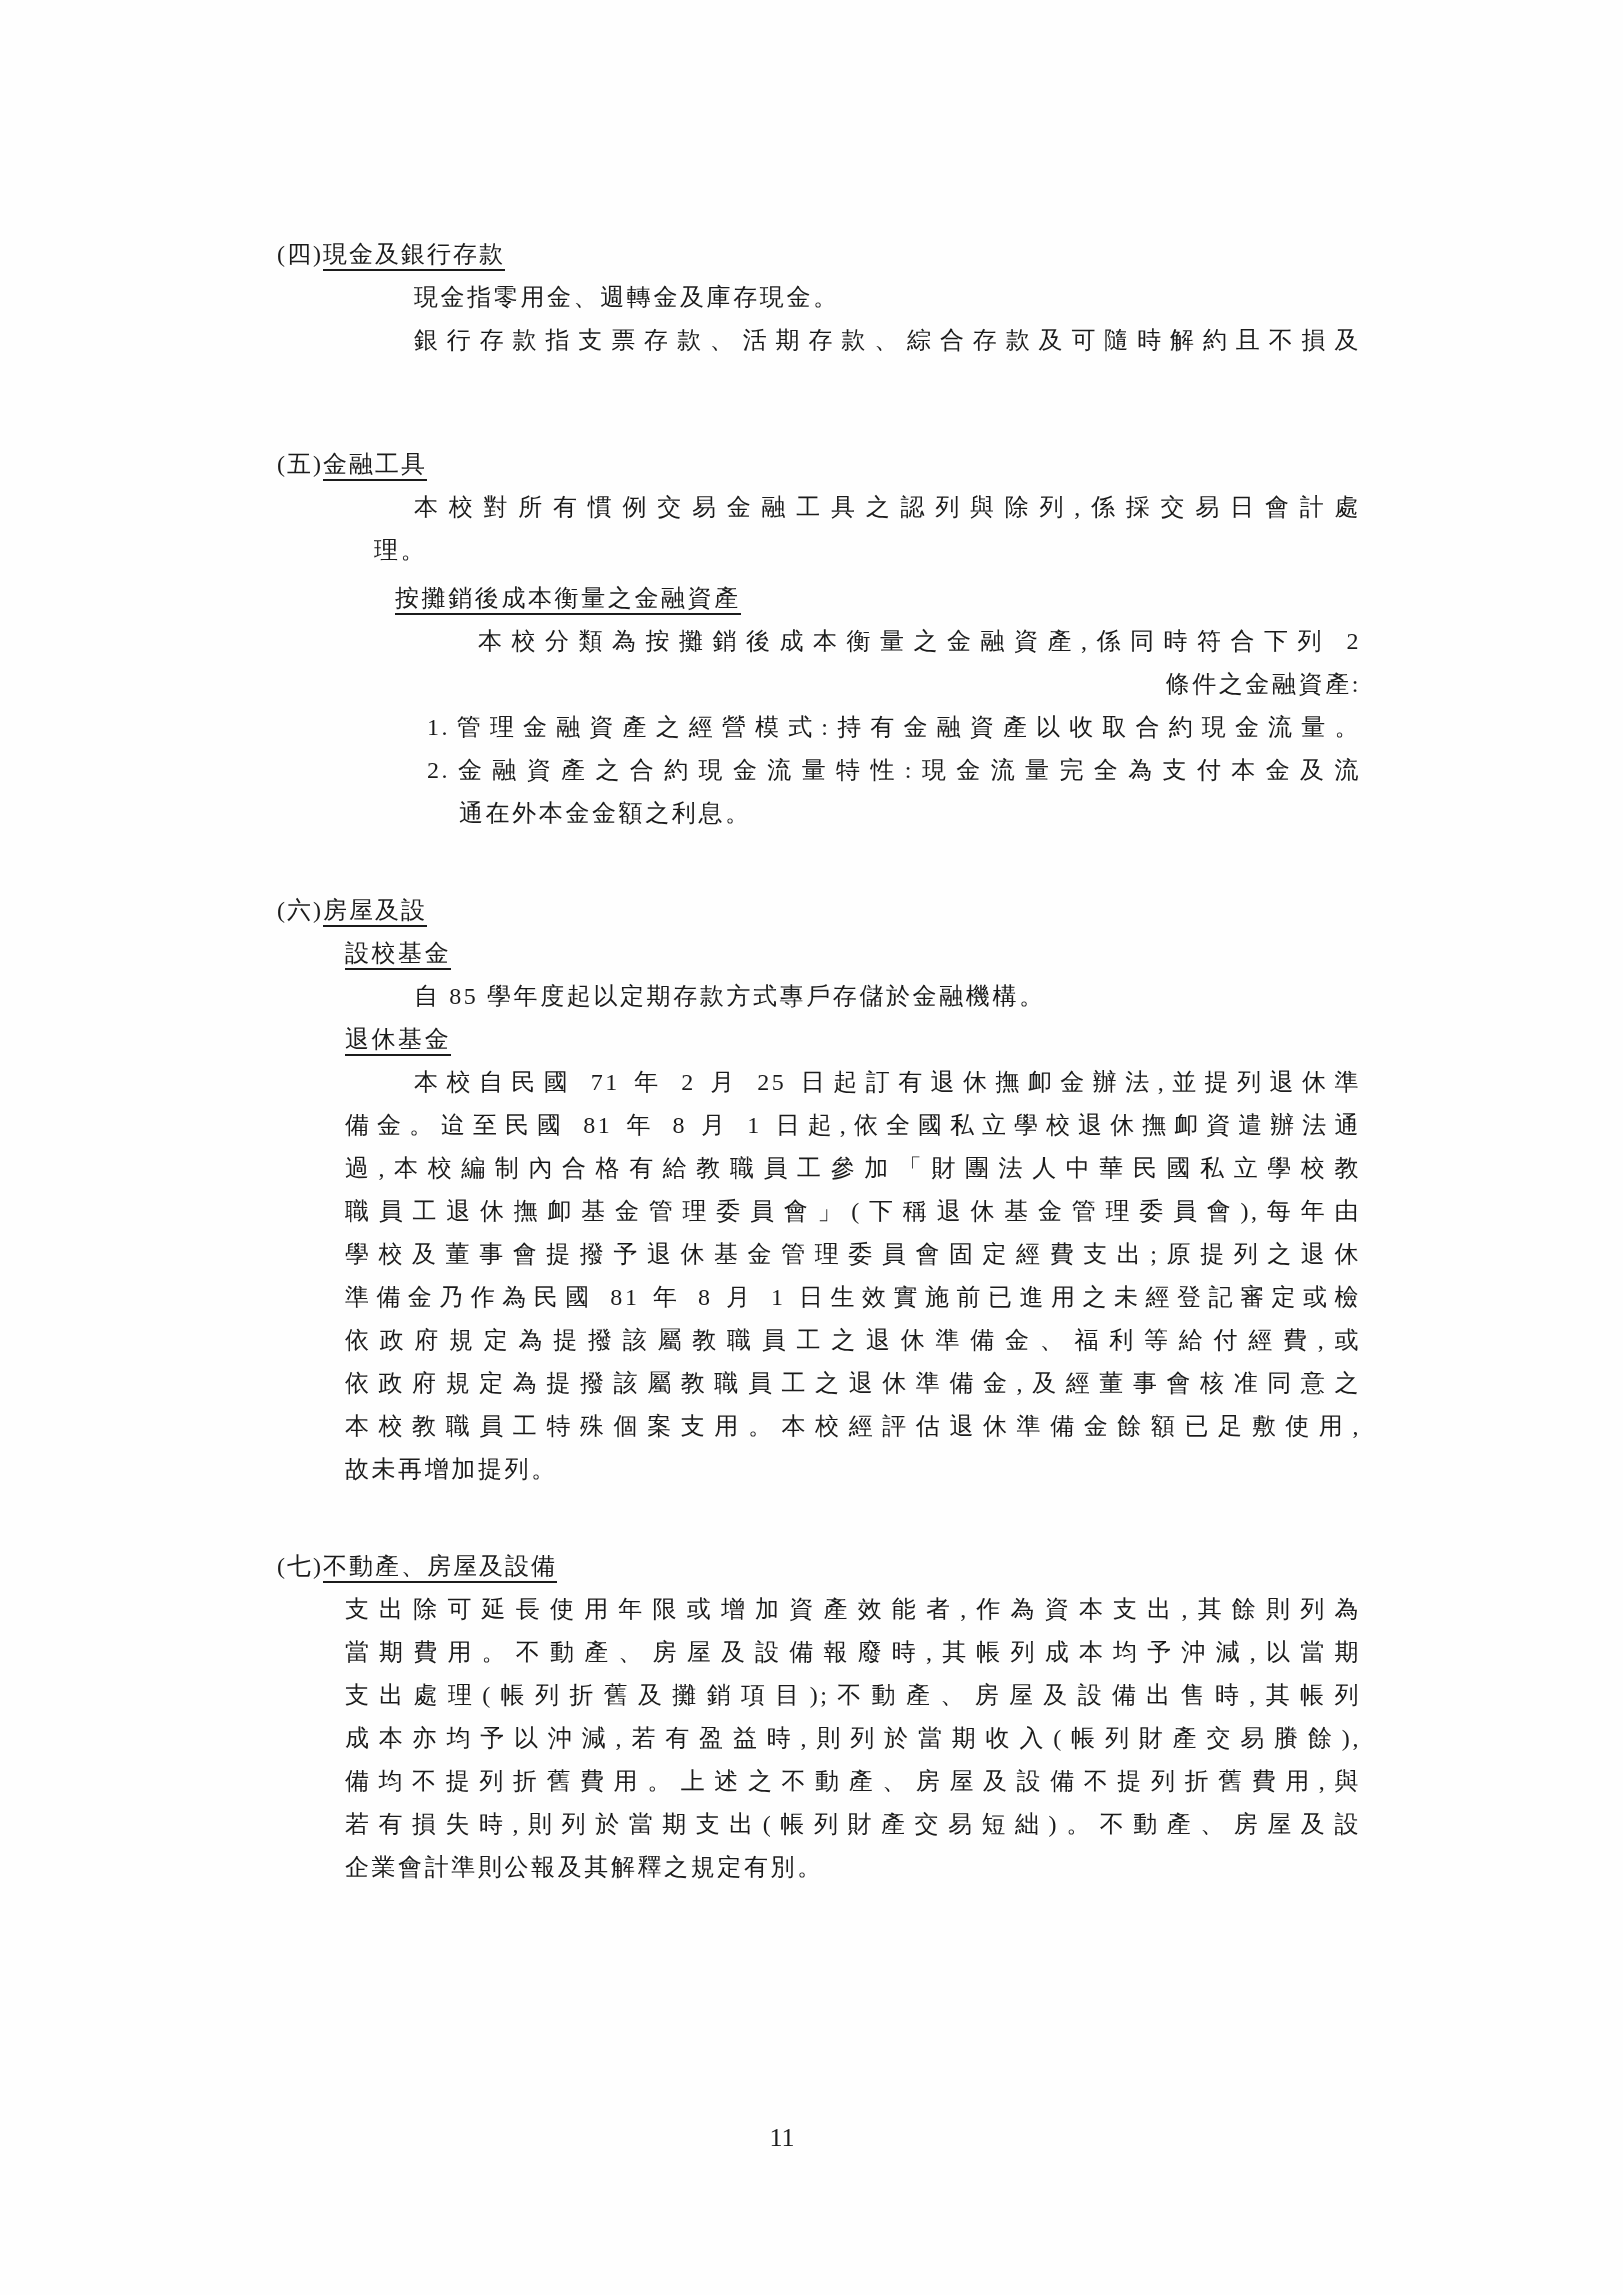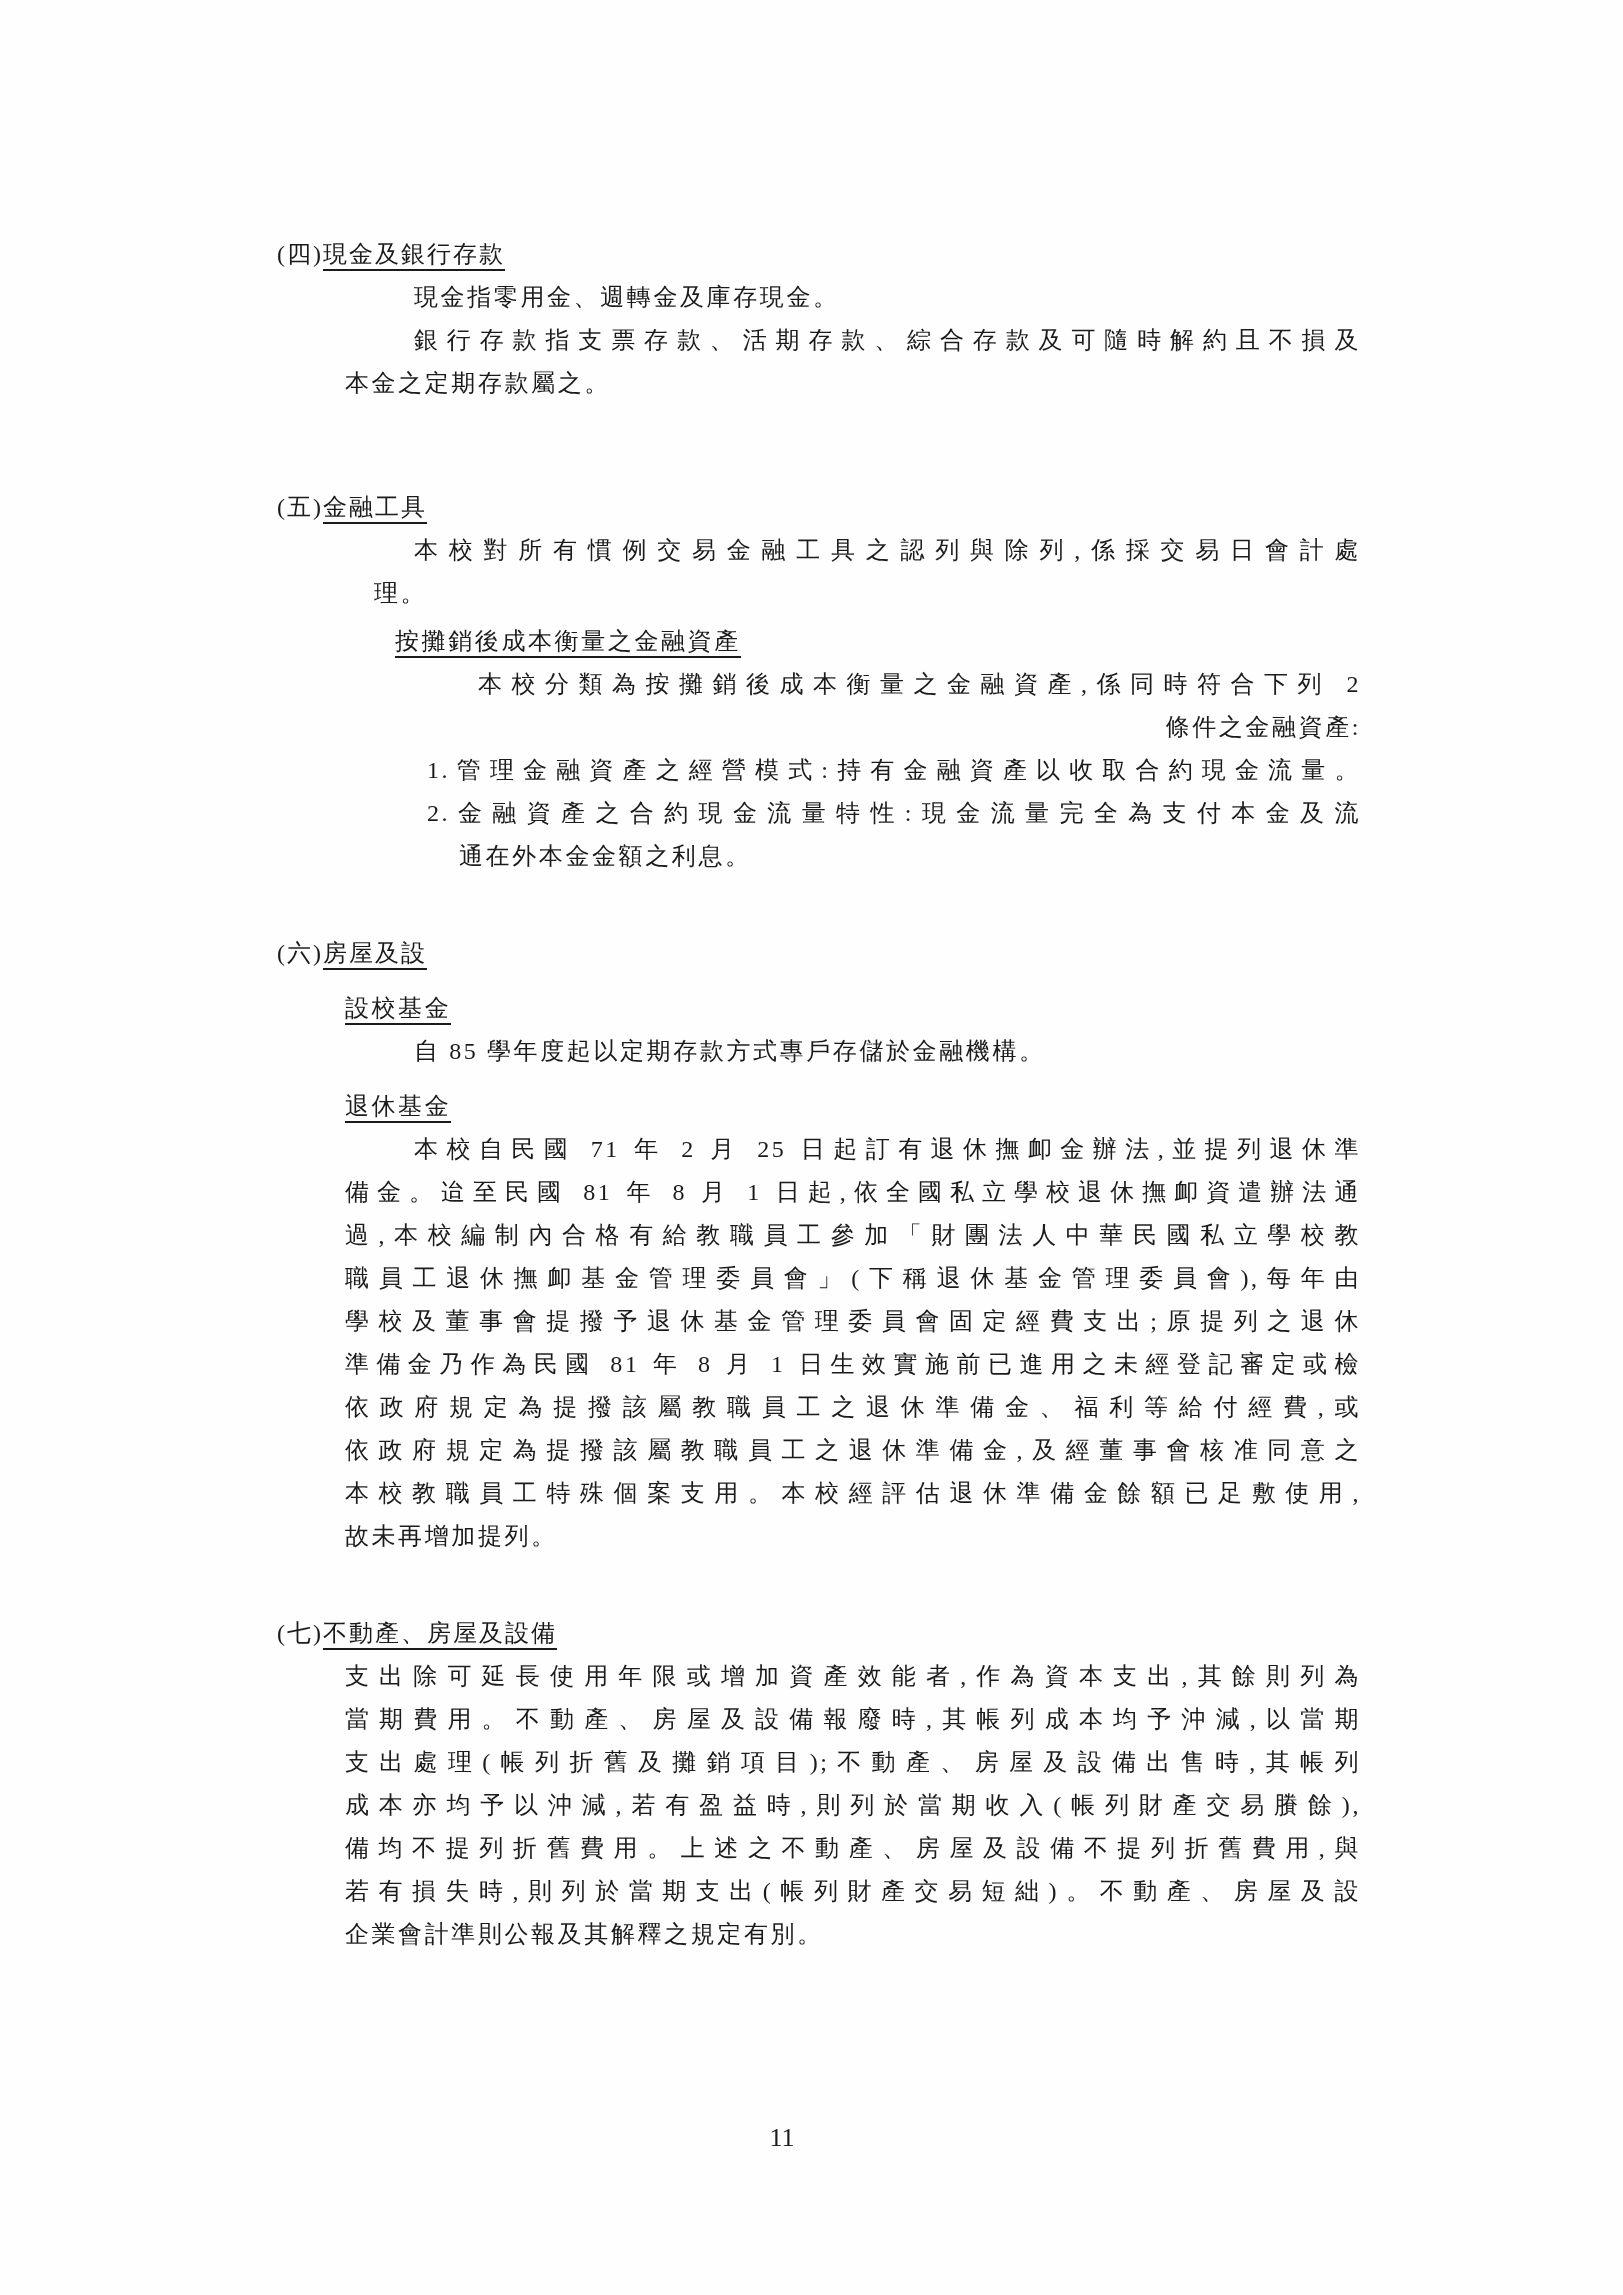--- a/index.html
+++ b/index.html
@@ -34,21 +34,21 @@
   }
   
   .hang{padding-left:7.9px;}
   .ind{padding-left:77px;}
   .nest-ind{padding-left:141px;}
   .nest-hang{padding-left:75px;text-align:right;}
   .li-line{padding-left:90px;}
   .li-cont{padding-left:122px;}
   .pad-sm{padding-left:37px;}
   .subhead{padding-left:58px;}
-  .subsub{padding-left:7.9px;margin-top:12px;}
+  .subsub{padding-left:7.9px;}
   .sec-head{
     margin-left:-60px;
     letter-spacing:2px;
   }
   .u{
     border-bottom:2.3px solid #1b1b1b;
     padding-bottom:2px;
   }
   .sp1{height:81px;}
   .sp2{height:54px;}
@@ -69,21 +69,20 @@
 <body>
 
 <div class="page">
   <div class="content">
 
     <div class="line sec-head">
       <span>(四)</span><span class="u">現金及銀行存款</span>
     </div>
     <div class="line ind">現金指零用金、週轉金及庫存現金。</div>
     <div class="line ind just">銀行存款指支票存款、活期存款、綜合存款及可隨時解約且不損及</div>
-    <div class="line hang">本金之定期存款屬之。</div>
 
     <div class="sp1"></div>
 
     <div class="line sec-head">
       <span>(五)</span><span class="u">金融工具</span>
     </div>
     <div class="line ind just">本校對所有慣例交易金融工具之認列與除列,係採交易日會計處</div>
     <div class="line pad-sm">理。</div>
     <div class="gap-sm"></div>
     <div class="line subhead">

